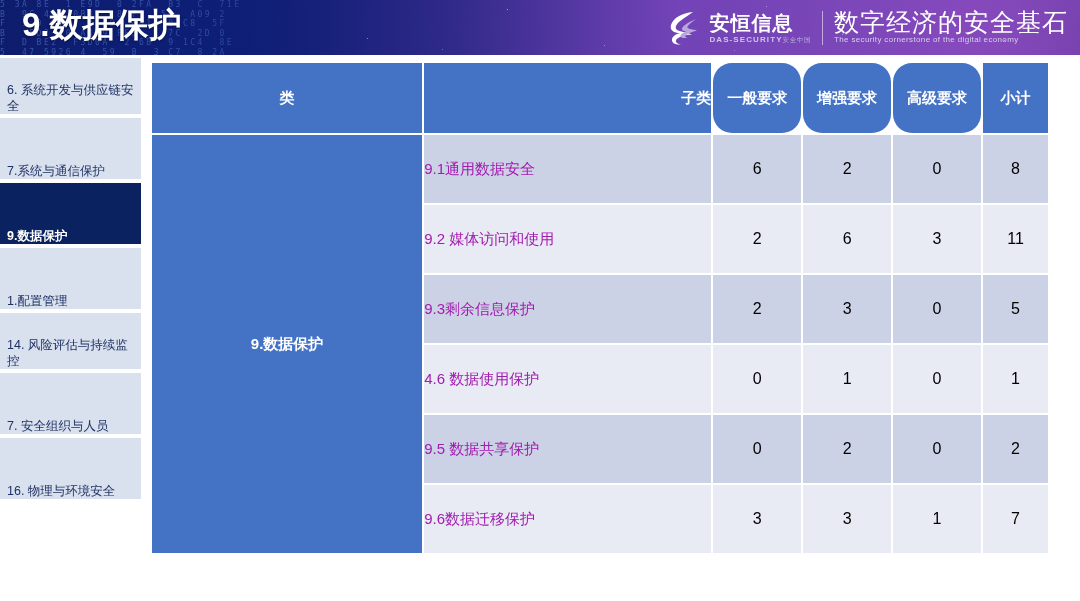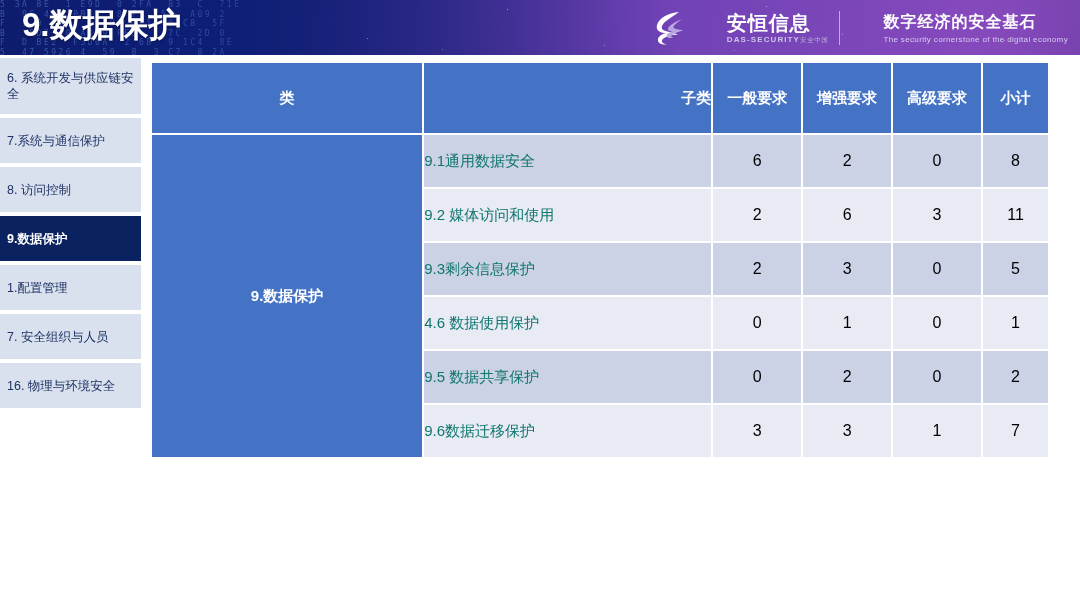--- a/index.html
+++ b/index.html
@@ -76,21 +76,21 @@
   
   #brand-lockup {
     position: absolute;
     right: 12px; top: 7px;
     height: 42px;
     display: flex;
     align-items: center;
     gap: 9px;
   }
   #brand-swoosh { flex: 0 0 auto; display:block; }
-  .brand-col { display: flex; flex-direction: column; justify-content: center; margin-left: 32px; }
+  .brand-col { display: flex; flex-direction: column; justify-content: center; }
   #brand-cn {
     font-size: 20px;
     font-weight: bold;
     color: #ffffff;
     letter-spacing: 1px;
     line-height: 22px;
     white-space: nowrap;
   }
   .brand-sub-row {
     display: flex;
@@ -113,22 +113,22 @@
     white-space: nowrap;
   }
   #brand-divider {
     width: 1px;
     height: 34px;
     background: rgba(255,255,255,0.55);
     flex: 0 0 auto;
     margin: 0 2px;
   }
   #brand-slogan-cn {
-    font-size: 16px;
-    font-weight: bold;
+    font-size: 25px;
+    font-weight: normal;
     color: #ffffff;
     letter-spacing: 1px;
     line-height: 22px;
     white-space: nowrap;
   }
   #brand-slogan-en {
     font-size: 8px;
     color: #d7cdee;
     letter-spacing: .35px;
     line-height: 11px;
@@ -144,29 +144,29 @@
     height: 543px;
     display: flex;
     flex-direction: column;
     gap: 4px;
   }
   .nav-item {
     background: #d9e0ee;
     color: #1f3364;
     font-size: 12.5px;
     line-height: 16px;
-    padding: 12px 7px;
+    padding: 0 7px;
     display: flex;
-    align-items: center;
+    align-items: flex-end;
     box-sizing: border-box;
     flex: 0 0 auto;
     overflow: hidden;
   }
   .nav-item.two-line { height: 56px; }
-  .nav-item.one-line { height: 45px; }
+  .nav-item.one-line { height: 61px; }
   .nav-item.active {
     background: #0b2260;
     color: #ffffff;
     font-weight: bold;
   }
 
   
   #req-table {
     position: absolute;
     left: 150px; top: 61px;
@@ -182,37 +182,37 @@
   }
   thead th {
     background: #4472c4;
     color: #ffffff;
     font-weight: bold;
     font-size: 15px;
     height: 70px;
   }
   th.col-cat  { width: 258px; text-align: center; }
   th.col-sub  { width: 274px; text-align: right; padding-left: 14px; }
-  th.col-num  { width: 84px; text-align: center; }
+  th.col-num  { width: 84px; text-align: center; border-radius: 19px; }
   th.col-tot  { width: 62px; text-align: center; }
 
   td.cat-merged {
     background: #4472c4;
     color: #ffffff;
     font-weight: bold;
     font-size: 15px;
     text-align: center;
     vertical-align: middle;
   }
   td.sub-name {
     font-size: 15px;
-    color: #0f766e;
+    color: #a21caf;
     text-align: left;
     padding-left: 14px;
-    height: 52px;
+    height: 68px;
   }
   td.num {
     font-size: 16px;
     color: #000000;
     text-align: center;
   }
   tr.band-dark td { background: #ccd2e6; }
   tr.band-light td { background: #e8eaf4; }
   tr.band-dark td.cat-merged,
   tr.band-light td.cat-merged { background: #4472c4; }
@@ -250,28 +250,28 @@
   </div>
 </div>
 
 <div id="sidebar">
     <div class="nav-item two-line">
       <span>6. 系统开发与供应链安全</span>
     </div>
     <div class="nav-item one-line">
       <span>7.系统与通信保护</span>
     </div>
-    <div class="nav-item one-line">
-      <span>8. 访问控制</span>
-    </div>
     <div class="nav-item one-line active">
       <span>9.数据保护</span>
     </div>
     <div class="nav-item one-line">
       <span>1.配置管理</span>
+    </div>
+    <div class="nav-item two-line">
+      <span>14. 风险评估与持续监控</span>
     </div>
     <div class="nav-item one-line">
       <span>7. 安全组织与人员</span>
     </div>
     <div class="nav-item one-line">
       <span>16. 物理与环境安全</span>
     </div>
   </div>
 
 <table id="req-table">

